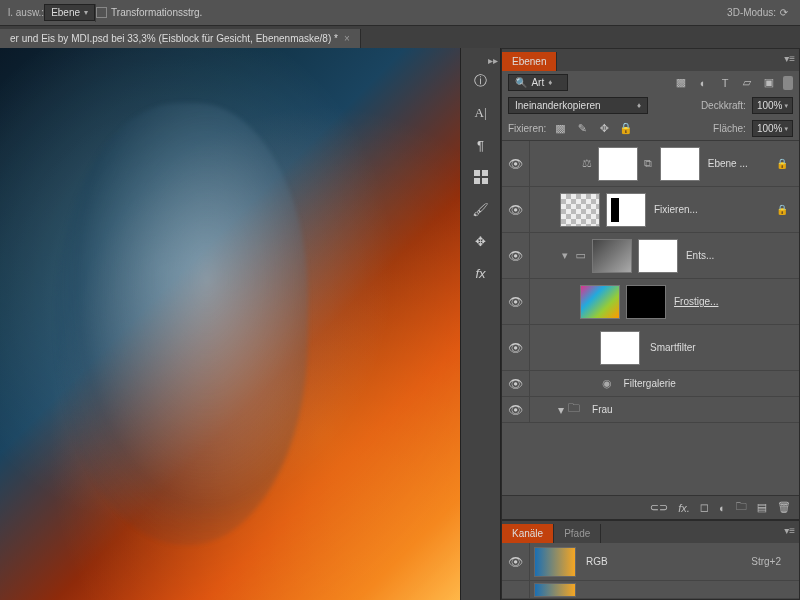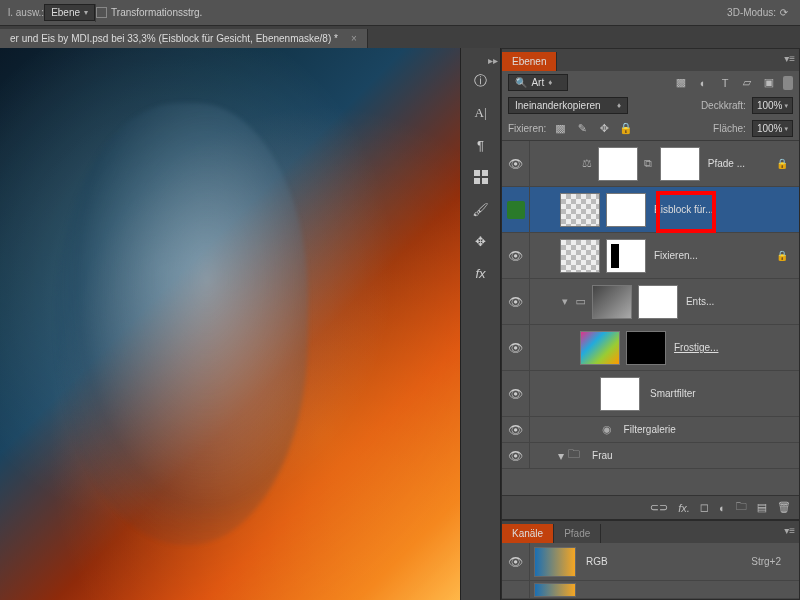--- a/index.html
+++ b/index.html
@@ -1,21 +1,21 @@
 <!DOCTYPE html>
 <html><head>
 <meta charset="utf-8">
 <style>
 *{margin:0;padding:0;box-sizing:border-box;font-family:Tahoma,Arial,sans-serif;user-select:none}
 body{background:#323232;width:800px;height:600px;overflow:hidden;position:relative;color:#ddd;font-size:11px}
 .topbar{height:26px;background:#535353;border-bottom:1px solid #2a2a2a;display:flex;align-items:center;padding:0 8px;font-size:10px;color:#ccc}
 .topbar .sep{width:1px;height:18px;background:#3a3a3a}
 .topbar .ck{width:11px;height:11px;border:1px solid #888;display:inline-block;margin-right:4px;vertical-align:middle}
 .tabstrip{height:22px;background:#3f3f3f;display:flex;align-items:flex-end}
-.tab{background:#535353;padding:4px 10px;font-size:10px;color:#ddd;border-right:1px solid #2a2a2a;display:flex;align-items:center;gap:13px}
+.tab{background:#535353;padding:4px 10px;font-size:10px;color:#ddd;border-right:1px solid #2a2a2a;display:flex;align-items:center;gap:6px}
 .tab .x{color:#999;cursor:pointer}
 .workspace{position:absolute;top:48px;left:0;right:0;bottom:0;display:flex}
 .canvas{flex:1;background:linear-gradient(135deg,#0a1a28 0%,#123448 25%,#1a4460 40%,#8e2a0a 60%,#d94a0e 75%,#f27b1a 90%,#ffb347 100%);position:relative;overflow:hidden}
 .canvas::before{content:"";position:absolute;inset:0;background:radial-gradient(ellipse at 35% 40%,rgba(180,220,240,.25),transparent 55%),radial-gradient(ellipse at 70% 70%,rgba(255,120,20,.4),transparent 60%);mix-blend-mode:screen}
 .face-shadow{position:absolute;left:12%;top:10%;width:55%;height:80%;background:radial-gradient(ellipse at 60% 40%,rgba(210,235,250,.35),rgba(20,60,90,.2) 60%,transparent 80%);filter:blur(2px);border-radius:50% 45% 48% 52%}
 .rightdock{width:40px;background:#434343;border-left:1px solid #222;display:flex;flex-direction:column;align-items:center;padding-top:24px;gap:14px}
 .rightdock .dicon{width:22px;height:18px;display:flex;align-items:center;justify-content:center;color:#ccc;font-size:13px;cursor:pointer}
 .rightdock .dicon svg{width:16px;height:16px;fill:#ccc}
 .panelstack{width:300px;background:#3a3a3a;border-left:1px solid #222;display:flex;flex-direction:column}
 .plabel{font-size:10px;color:#bbb}
@@ -122,21 +122,21 @@
         <span style="flex:1"></span>
         <span class="iconbtn">▩</span>
         <span class="iconbtn">◐</span>
         <span class="iconbtn">T</span>
         <span class="iconbtn">▱</span>
         <span class="iconbtn">▣</span>
         <span class="iconbtn" style="width:10px;height:14px;background:#888;border-radius:2px"></span>
       </div>
 
       <div class="row">
-        <div class="dd" style="width:120px">
+        <div class="dd" style="width:140px">
             <span>Ineinanderkopieren</span>
             <span class="arr" style="margin-left:auto">♦</span>
           </div>
         <span style="flex:1"></span>
         <span class="plabel">Deckkraft:</span>
         <div class="spin">
             <span>100%</span>
             <span class="arr">▾</span>
           </div>
       </div>
@@ -156,32 +156,22 @@
       </div>
 
       <div class="layers" id="layers-list">
           <div class="layer">
             <div class="vis">👁</div>
             <span class="indent shift2"></span>
             <span class="chain">⚖</span>
             <div class="thumb white"></div>
             <span class="chain">⧉</span>
             <div class="mask "></div>
-            <span class="lname">Pfade ...</span>
+            <span class="lname">Ebene ...</span>
             <span class="locky">🔒</span>
-          </div>
-          <div class="layer sel">
-            <div class="vis">
-              <span style="display:inline-block;width:18px;height:18px;background:#2a7a2a;border-radius:2px"></span>
-            </div>
-            <span class="indent shift1"></span>
-            <div class="thumb trans"></div>
-            <div class="mask "></div>
-            <span class="lname">Eisblock für...</span>
-            <div class="redbox"></div>
           </div>
           <div class="layer">
             <div class="vis">👁</div>
             <span class="indent shift1"></span>
             <div class="thumb trans"></div>
             <div class="mask bw"></div>
             <span class="lname">Fixieren...</span>
             <span class="locky">🔒</span>
           </div>
           <div class="layer">

